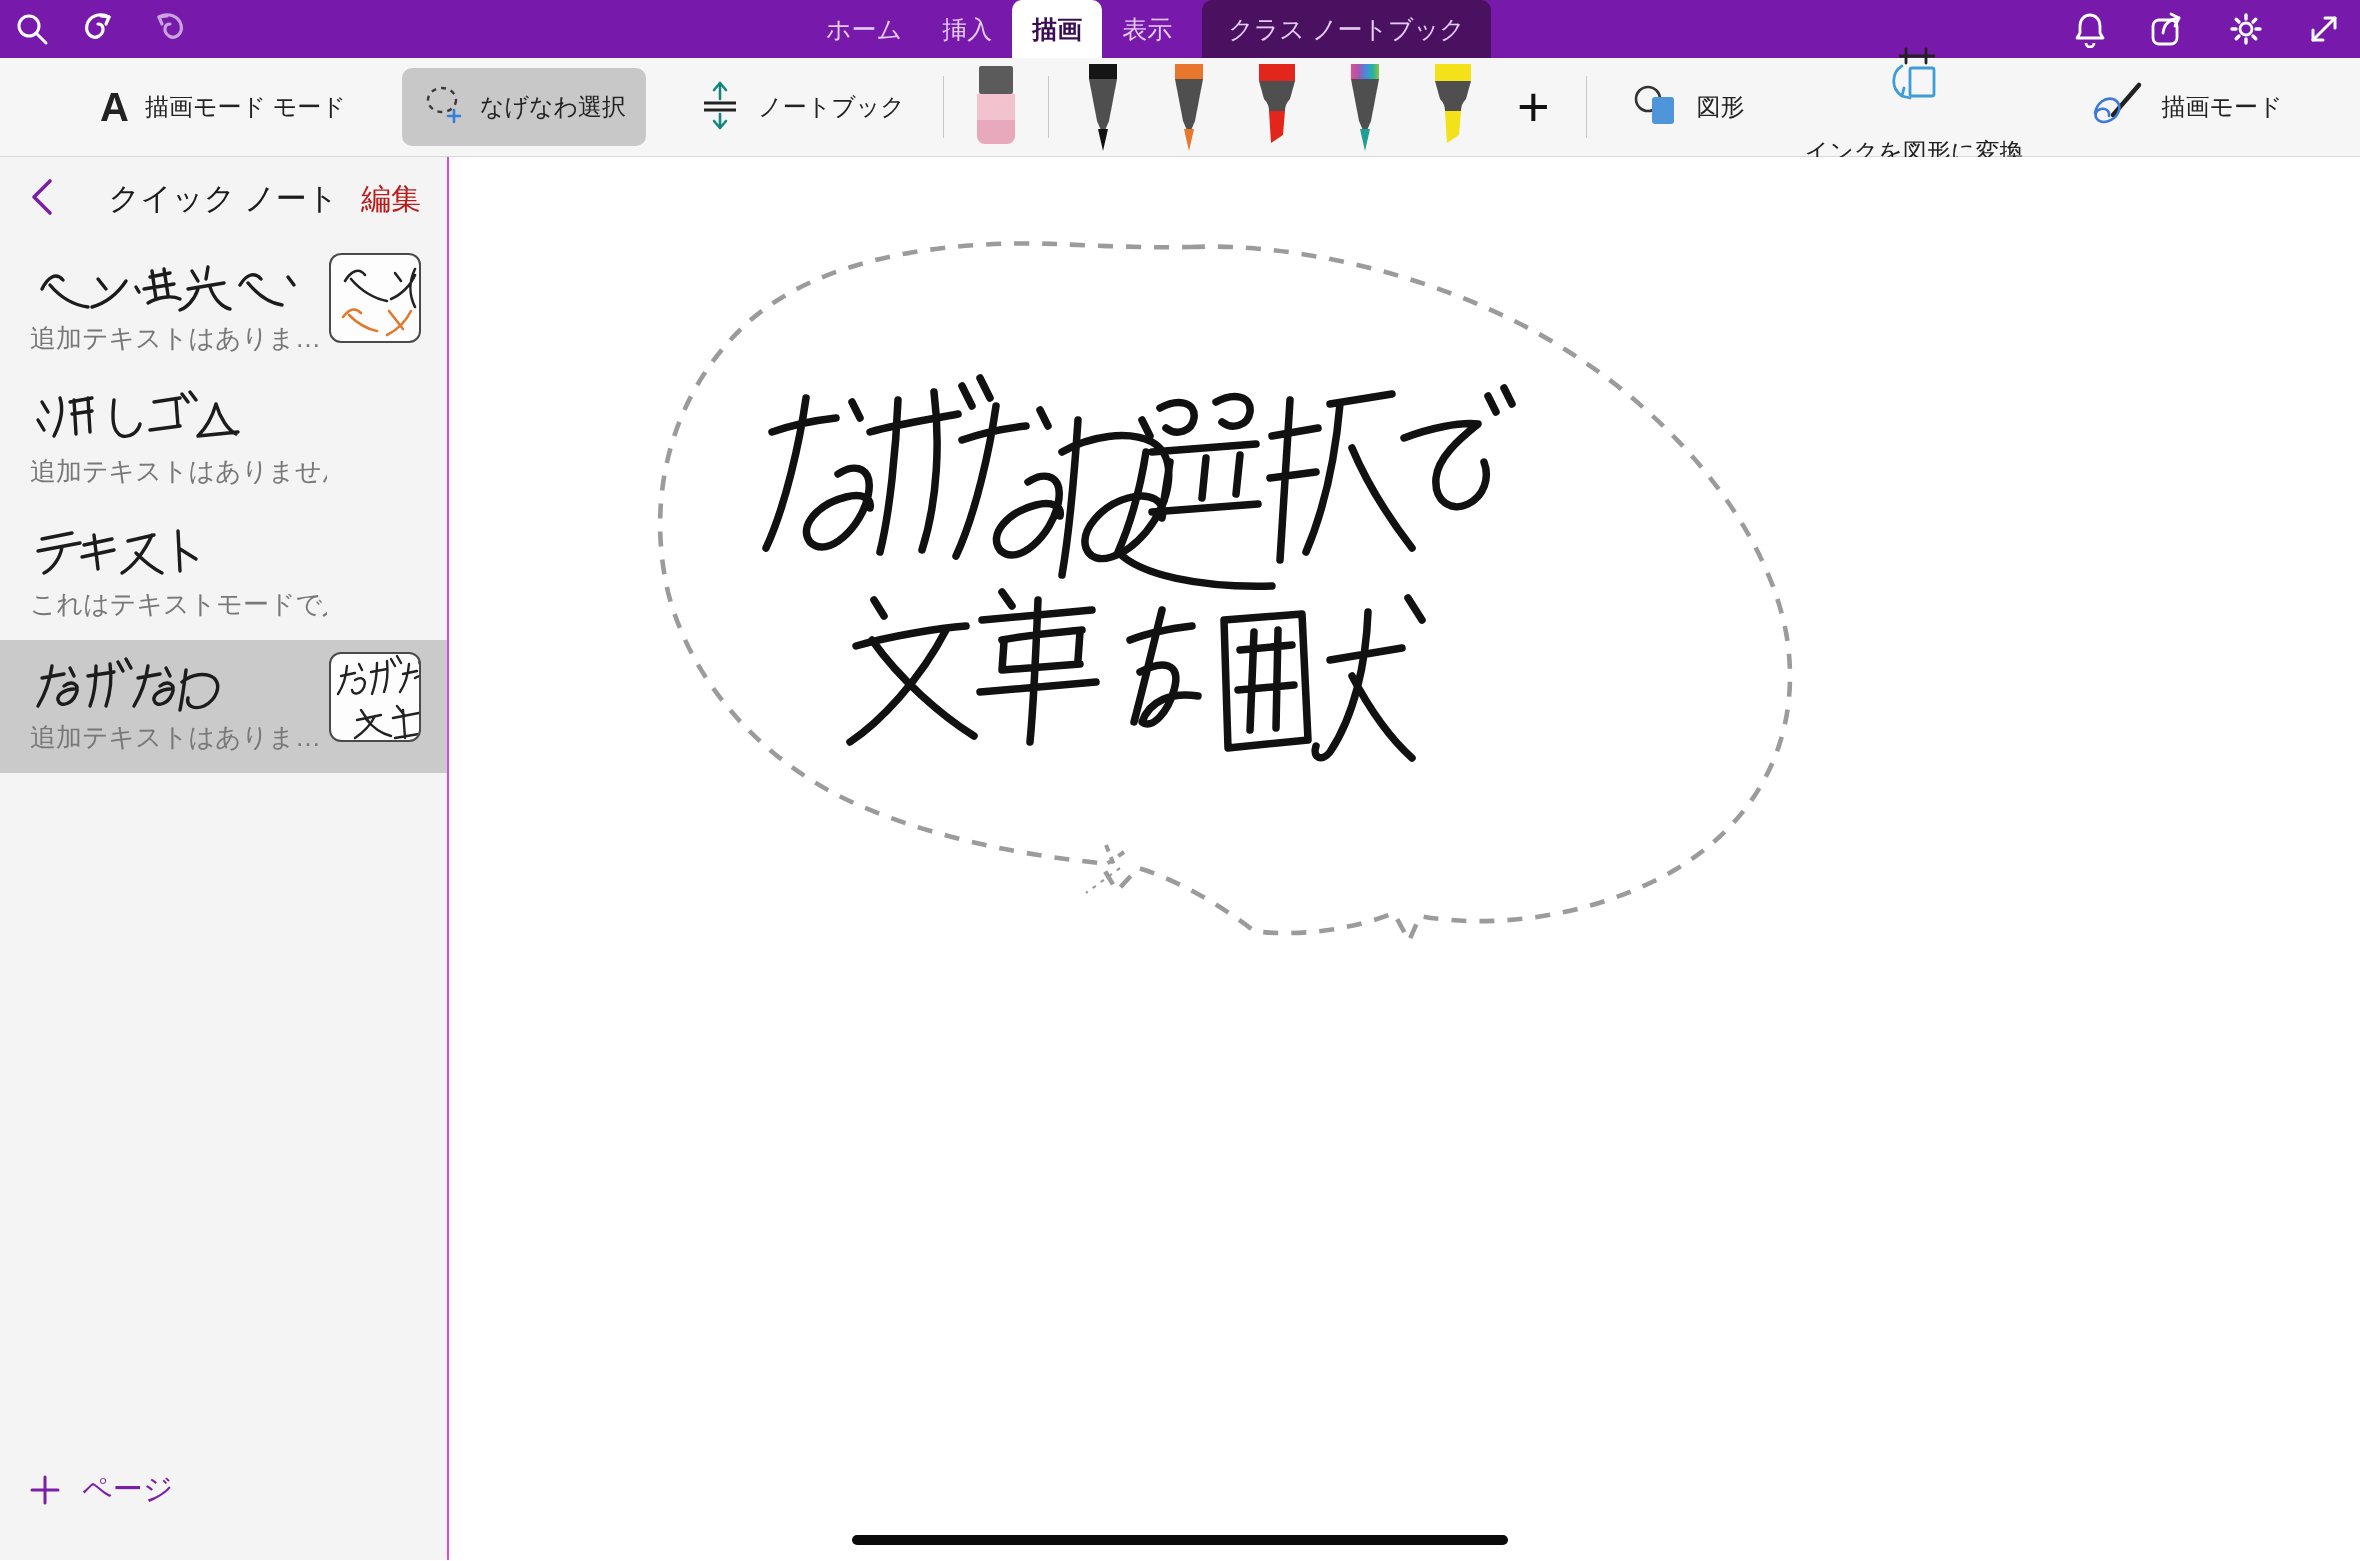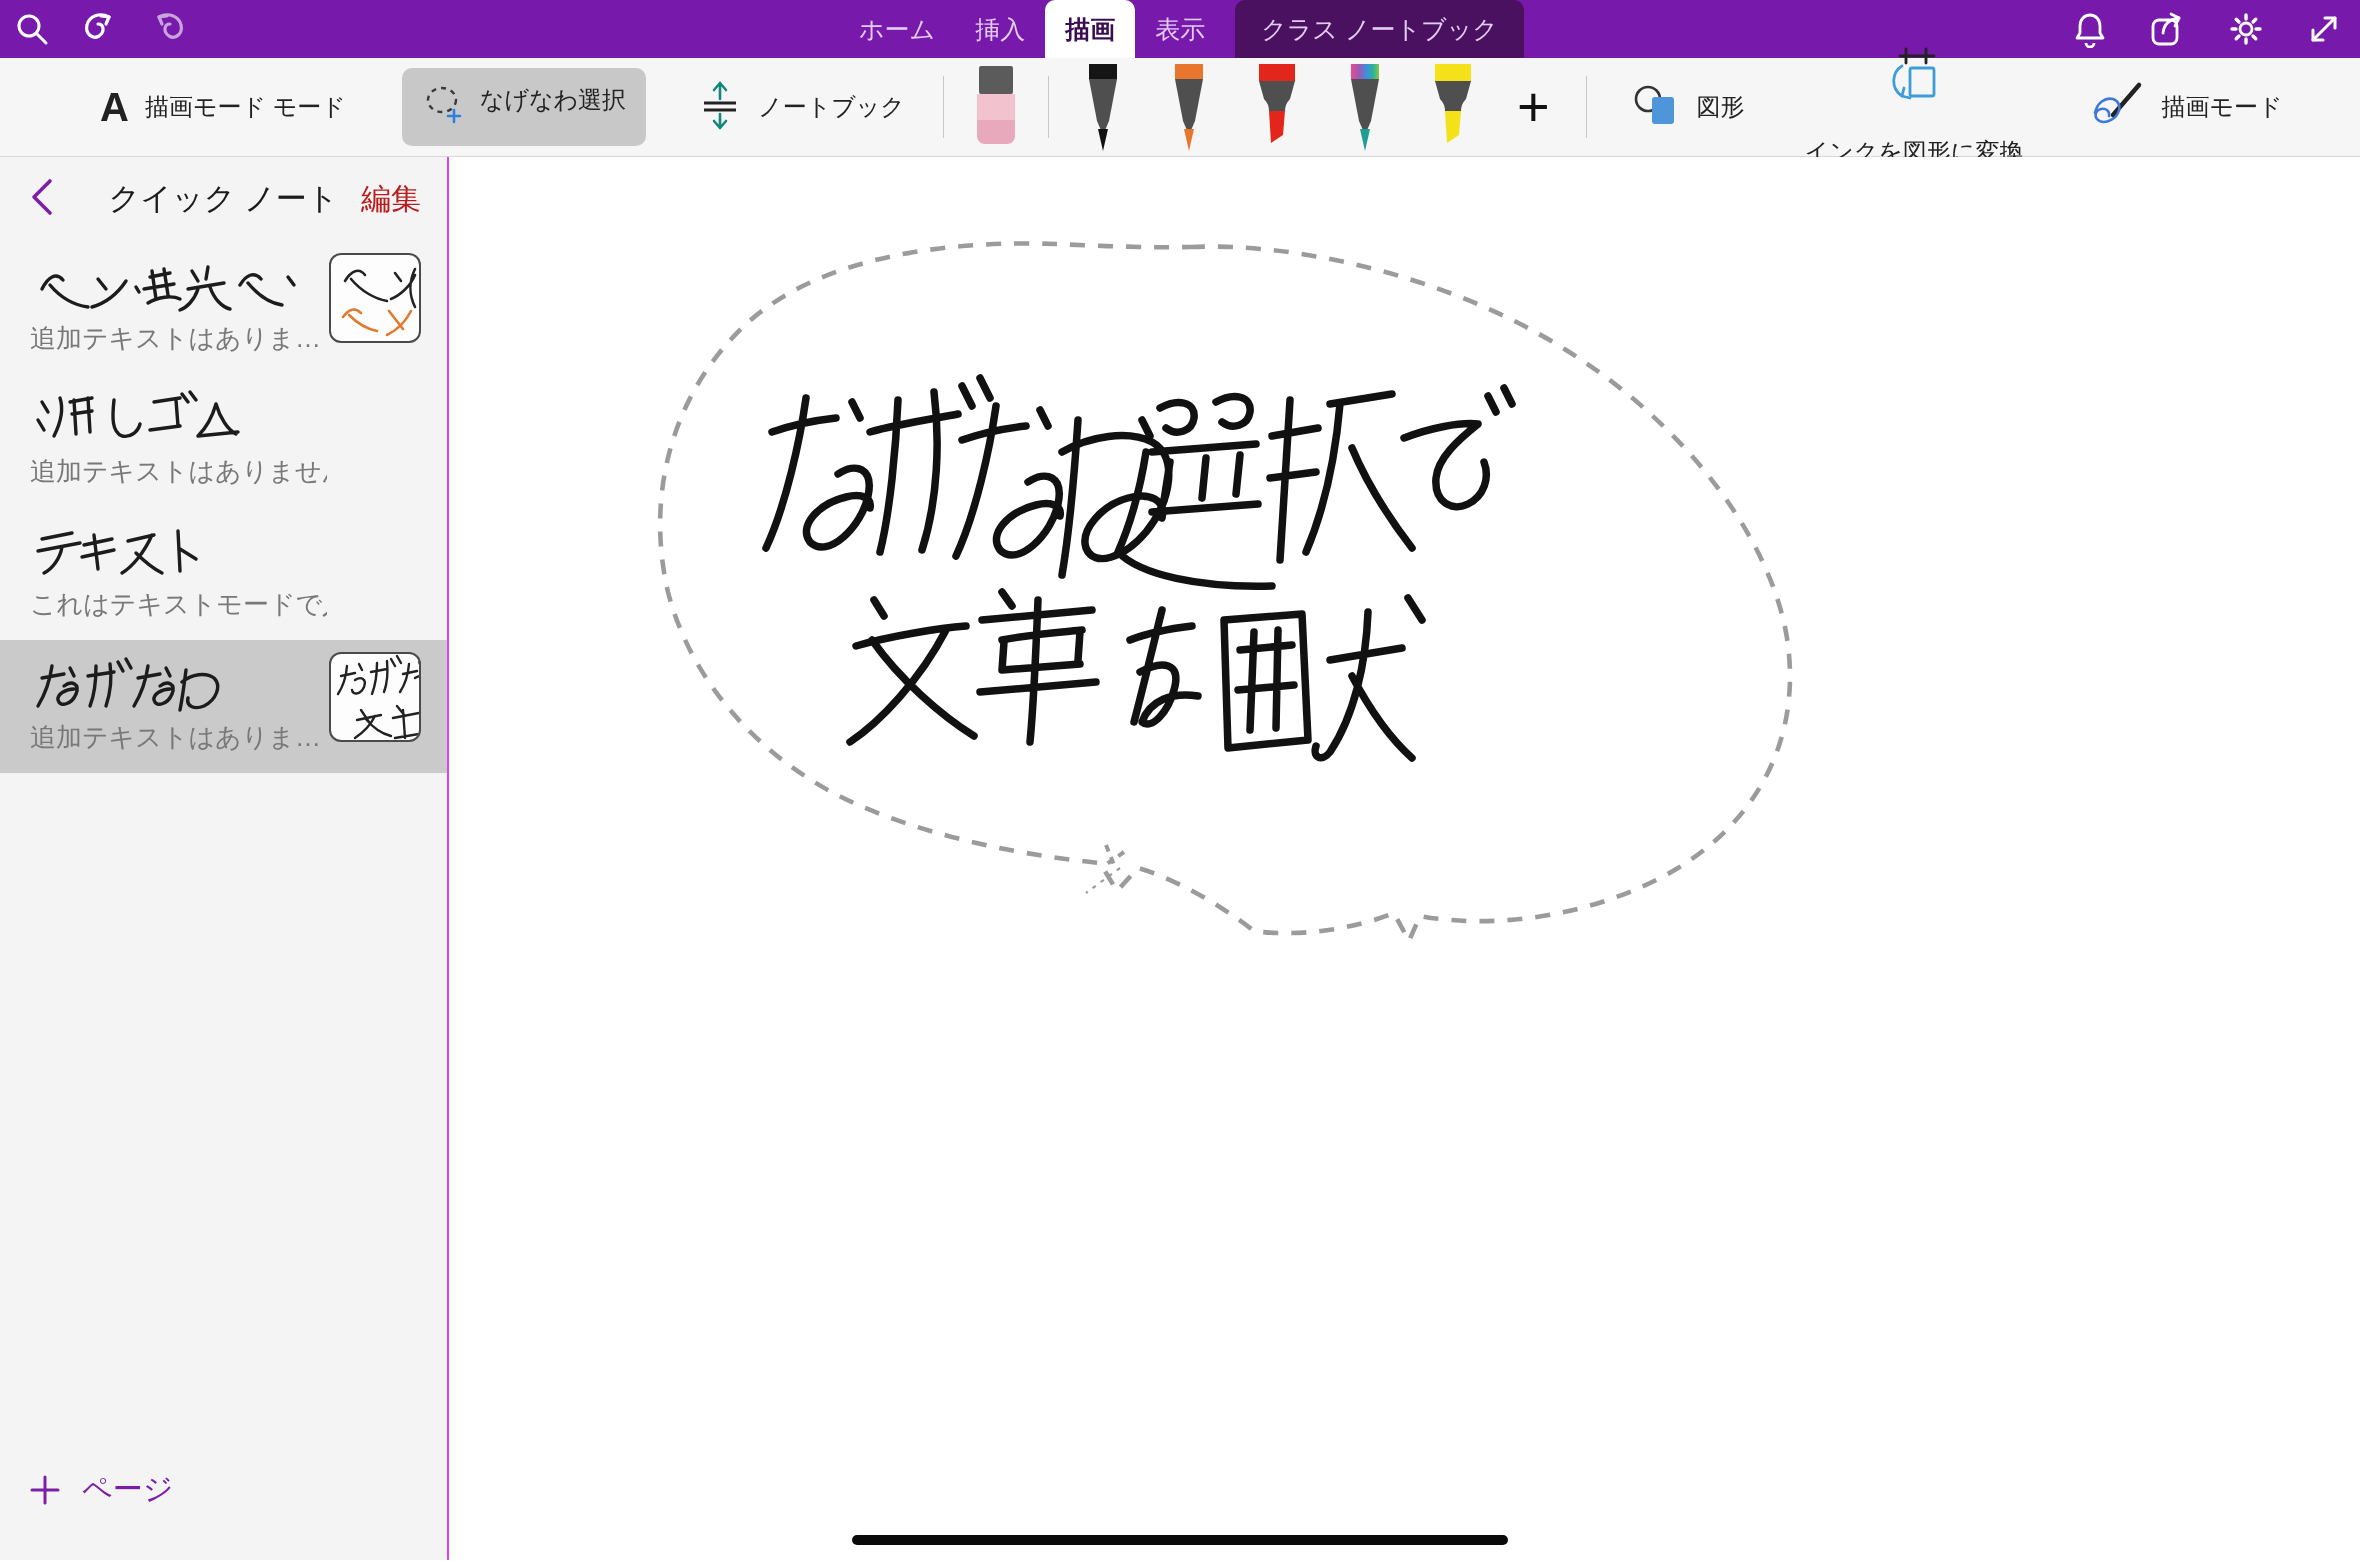--- a/index.html
+++ b/index.html
@@ -3,33 +3,33 @@
 <meta charset="utf-8">
 <style>
   * { margin:0; padding:0; box-sizing:border-box; }
   html,body { width:2360px; height:1561px; overflow:hidden; background:#fff;
               font-family:"Liberation Sans","DejaVu Sans",sans-serif; }
 
   
   .topbar { position:relative; height:58px; background:#7719AA; }
   .topbar-left { position:absolute; left:10px; top:0; height:58px; display:flex; align-items:center; gap:24px; }
   .tb-icon { width:44px; height:44px; display:flex; align-items:center; justify-content:center; cursor:pointer; }
-  .tabs { position:absolute; left:839px; top:0; height:58px; display:flex; align-items:stretch; }
+  .tabs { position:absolute; left:806px; top:0; height:58px; display:flex; align-items:stretch; }
   .tab { display:flex; align-items:center; padding:0 20px; color:#E3CCF2; font-size:25px; cursor:pointer; }
   .tab.selected { background:#FFFFFF; color:#3A0C52; font-weight:bold; border-radius:10px 10px 0 0; }
   .tab.notebook { background:#4A1160; border-radius:10px 10px 0 0; margin-left:10px; padding:0 26px; }
   .topbar-right { position:absolute; right:14px; top:0; height:58px; display:flex; align-items:center; gap:34px; }
 
   
   .toolbar { position:relative; height:99px; background:#F7F6F7; border-bottom:1px solid #D9D8D9;
              display:flex; align-items:center; }
   .tool-group { display:flex; align-items:center; }
   .tool-label { font-size:24px; color:#222; white-space:nowrap; }
   .letterA { font-size:40px; font-weight:bold; color:#222; line-height:1; }
-  .pill { background:#C9C8C9; border-radius:10px; padding:16px 20px; display:flex; align-items:flex-start; gap:12px; }
+  .pill { background:#C9C8C9; border-radius:10px; padding:16px 20px; display:flex; align-items:center; gap:12px; }
   .vdiv { width:1px; height:62px; background:#C8C7C8; }
   .pen-slot { display:flex; align-items:flex-start; height:99px; padding-top:4px; cursor:pointer; }
   .plus-btn { font-size:56px; font-weight:300; color:#111; line-height:1; cursor:pointer; }
 
   
   .page-body { display:flex; height:1403px; }
   .sidebar { position:relative; width:449px; background:#F5F4F5; border-right:2px solid #d946ef; }
   .sb-header { position:relative; height:84px; display:flex; align-items:center; }
   .sb-back { position:absolute; left:28px; cursor:pointer; }
   .sb-title { width:100%; text-align:center; font-size:31px; color:#1B1B1B; }

